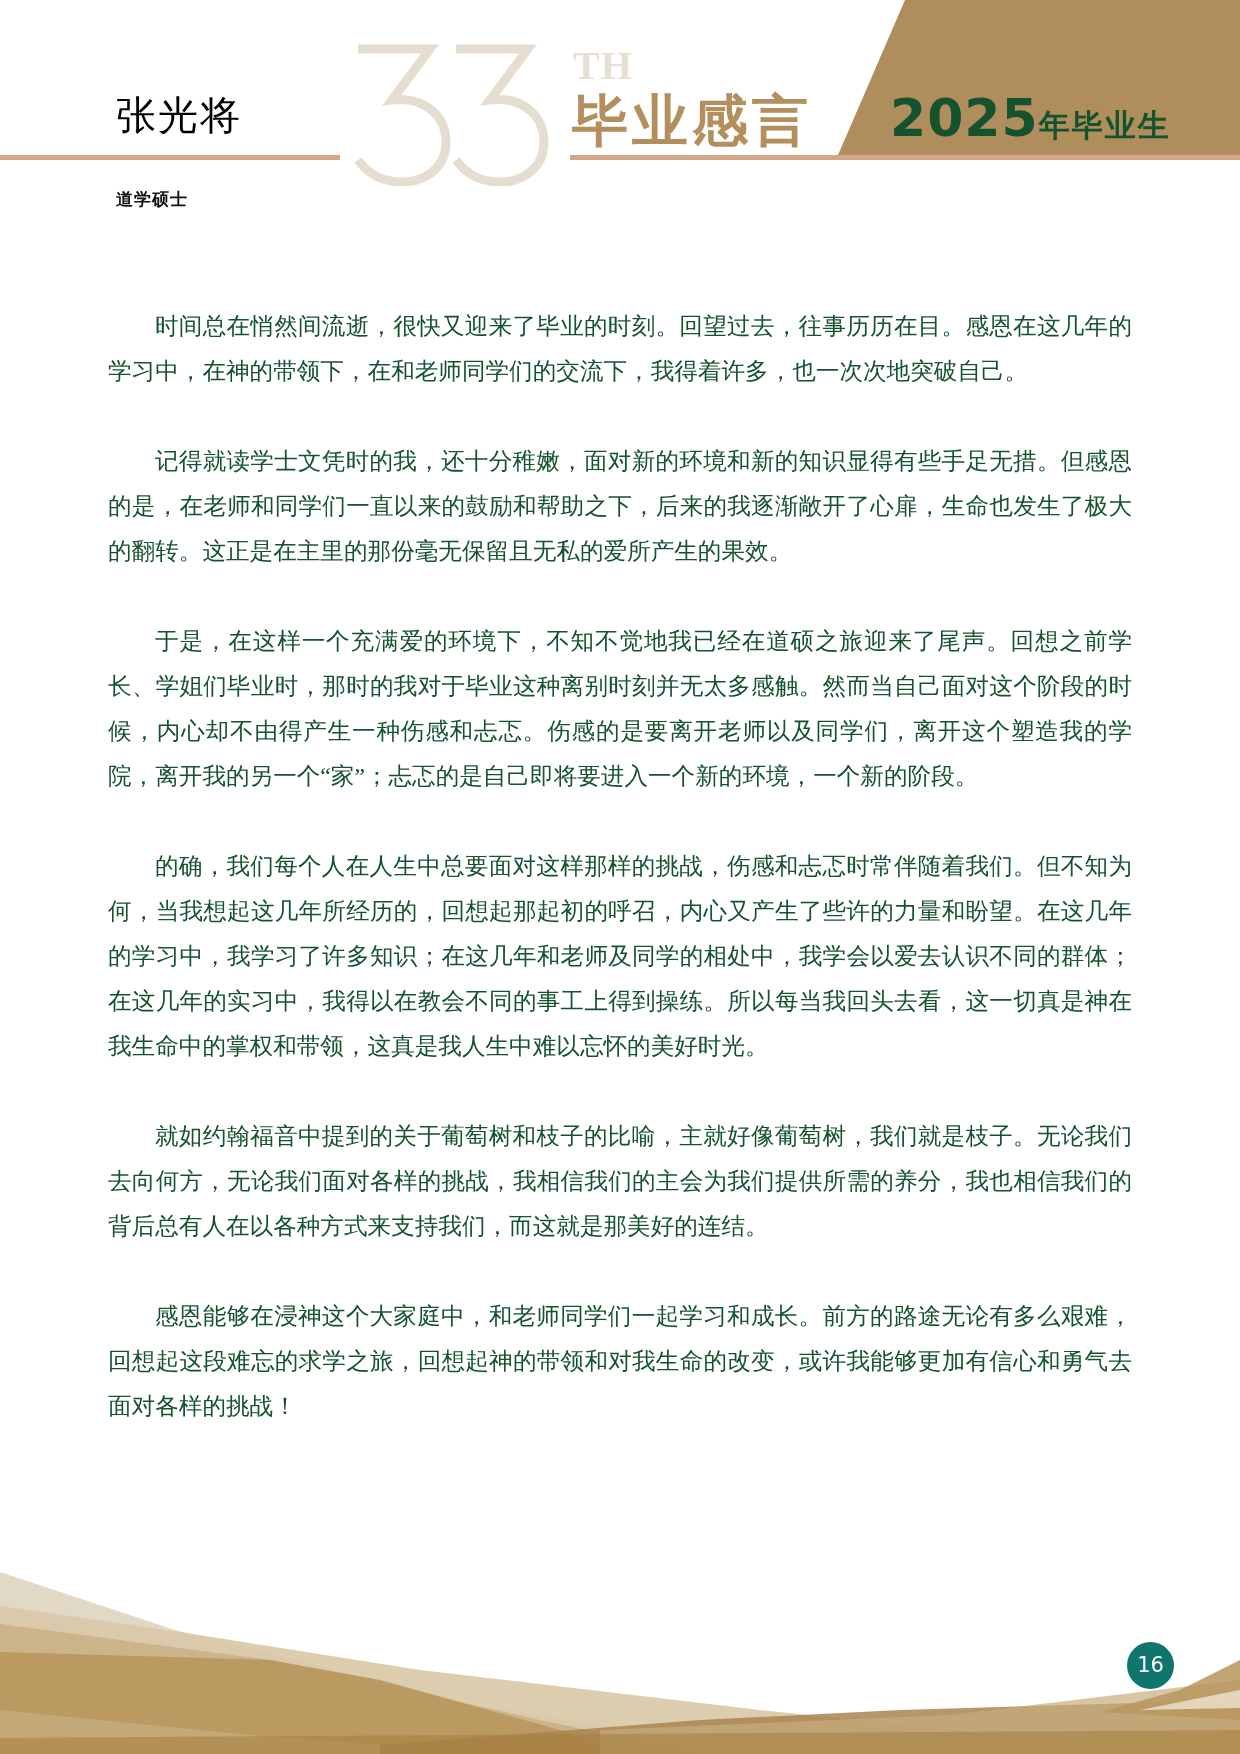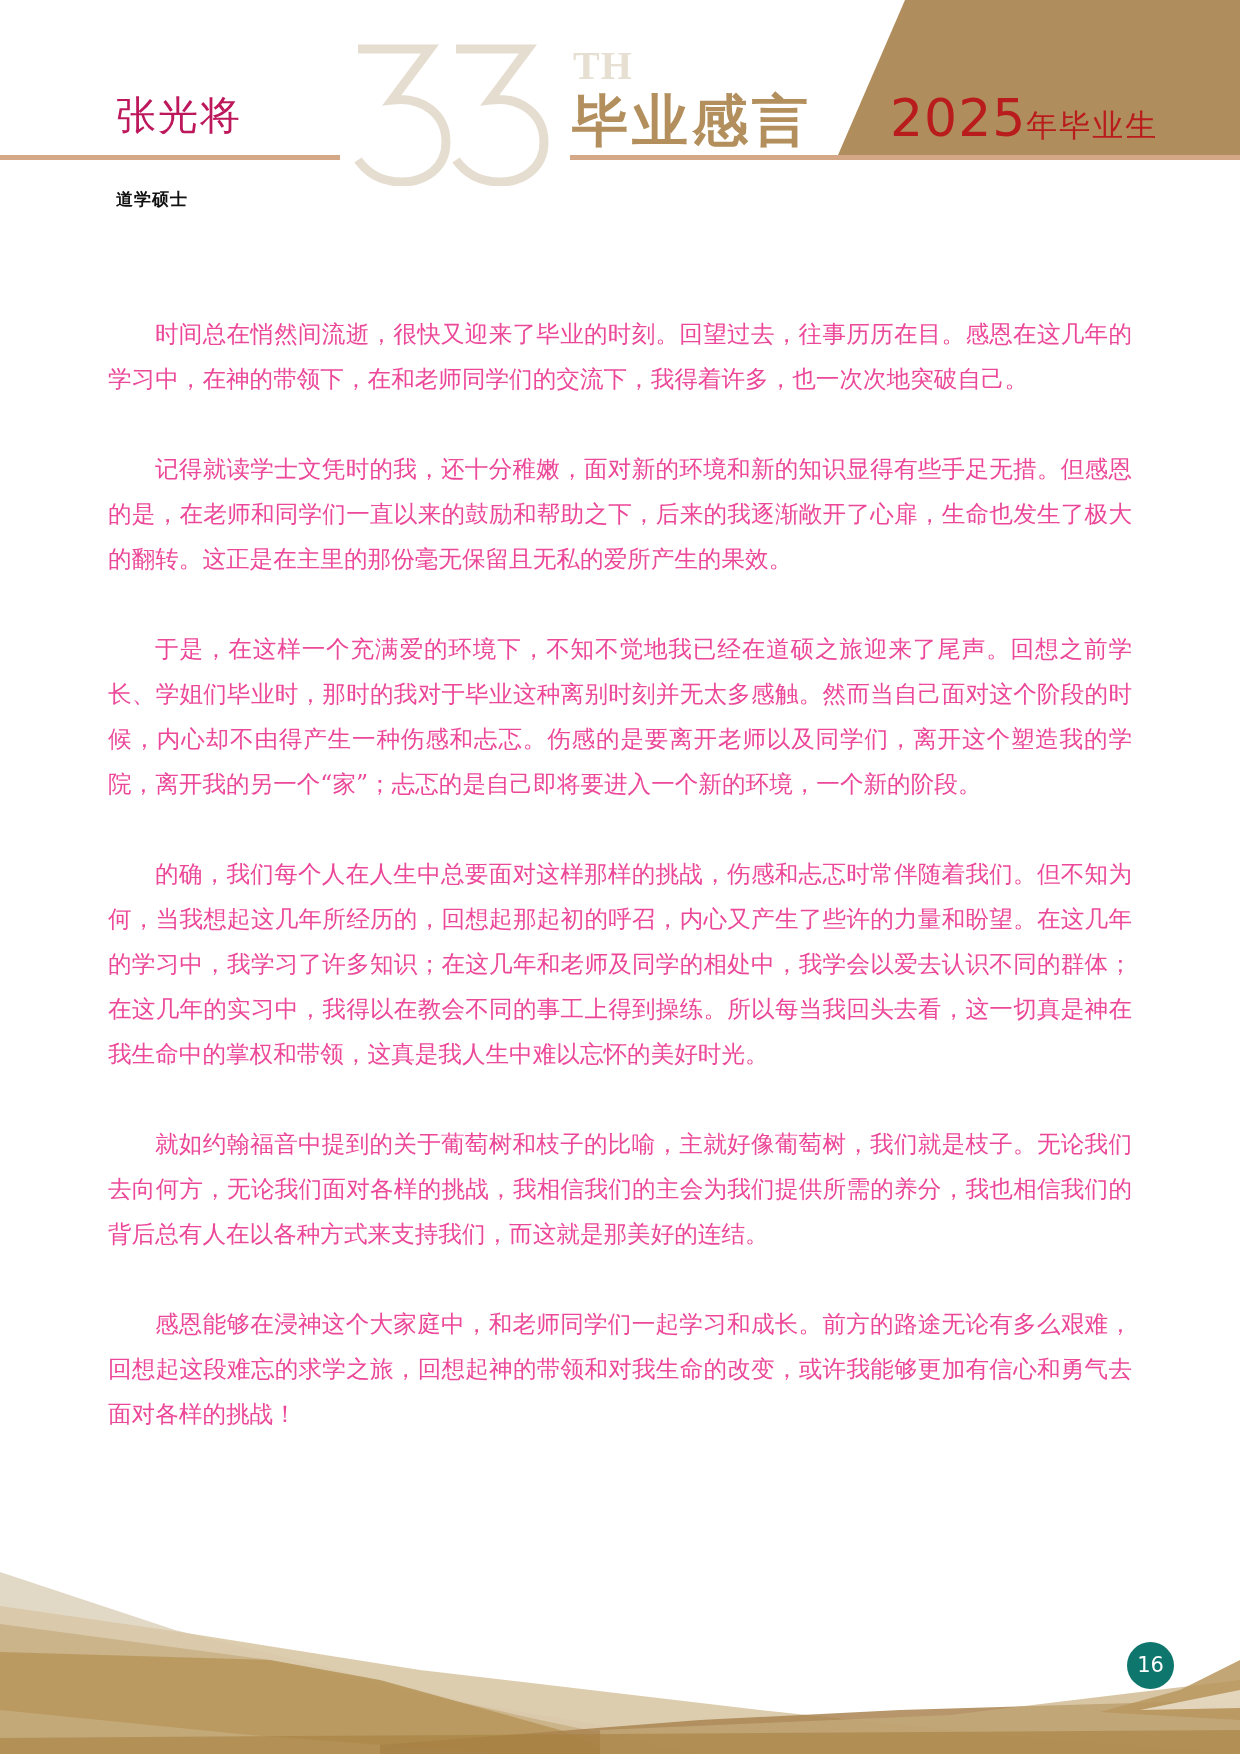--- a/index.html
+++ b/index.html
@@ -7,53 +7,54 @@
     width: 1240px; height: 1754px; position: relative; overflow: hidden;
     background: #ffffff;
     font-family: "DejaVu Serif", "Liberation Serif", serif;
   }
   
   .gold-trap { position: absolute; left: 0; top: 0; width: 1240px; height: 160px; }
   .rule { position: absolute; height: 5px; background: #d4a886; }
   .name {
     position: absolute; left: 116px; top: 88px;
     font-family: Liberation Serif, serif;
-    font-size: 40px; color: #be185d; letter-spacing: 2px; font-weight: 500;
+    font-size: 40px; color: #000000; letter-spacing: 2px; font-weight: 500;
   }
   .degree {
     position: absolute; left: 116px; top: 188px;
     font-family: "DejaVu Sans", "Liberation Sans", sans-serif;
     font-size: 17px; color: #111; font-weight: bold; letter-spacing: 1px;
   }
   .big33 { position: absolute; left: 352px; top: 44px; width: 200px; height: 142px; }
   .th {
     position: absolute; left: 573px; top: 42px;
     font-family: Liberation Serif, serif;
     font-size: 40px; font-weight: bold; color: #e6dfd2; letter-spacing: 1px;
   }
   .title {
     position: absolute; left: 572px; top: 84px;
     font-family: "DejaVu Sans", "Liberation Sans", sans-serif;
     font-size: 56px; color: #b28f5c; letter-spacing: 4px; font-weight: 700;
   }
   .year-wrap {
-    position: absolute; left: 890px; top: 88px; color: #b91c1c;
+    position: absolute; left: 890px; top: 88px; color: #14532d;
     font-family: "DejaVu Sans", "Liberation Sans", sans-serif;
     white-space: nowrap;
+    font-weight: bold;
   }
   .year { font-size: 52px; letter-spacing: 1px; }
   .year-suffix { font-size: 31px; letter-spacing: 2px; }
   
   .content {
     position: absolute; left: 108px; top: 304px; width: 1024px;
   }
   .para {
-    margin: 8px 0 45px 0;
-    font-size: 23.6px; line-height: 45px; color: #ec4899;
-    text-indent: 47px; text-align: justify;
+    margin: 0 0 45px 0;
+    font-size: 23.6px; line-height: 45px; color: #14532d;
+    text-indent: 47px; text-align: justify; font-family: Liberation Serif, serif;
   }
   
   .waves { position: absolute; left: 0; top: 1560px; width: 1240px; height: 194px; }
   .page-num {
     position: absolute; left: 1127px; top: 1642px; width: 47px; height: 47px;
     border-radius: 50%; background: #0f766e; color: #fff;
     font-family: "DejaVu Sans", "Liberation Sans", sans-serif;
     font-size: 21px; text-align: center; line-height: 47px;
   }
 </style>

